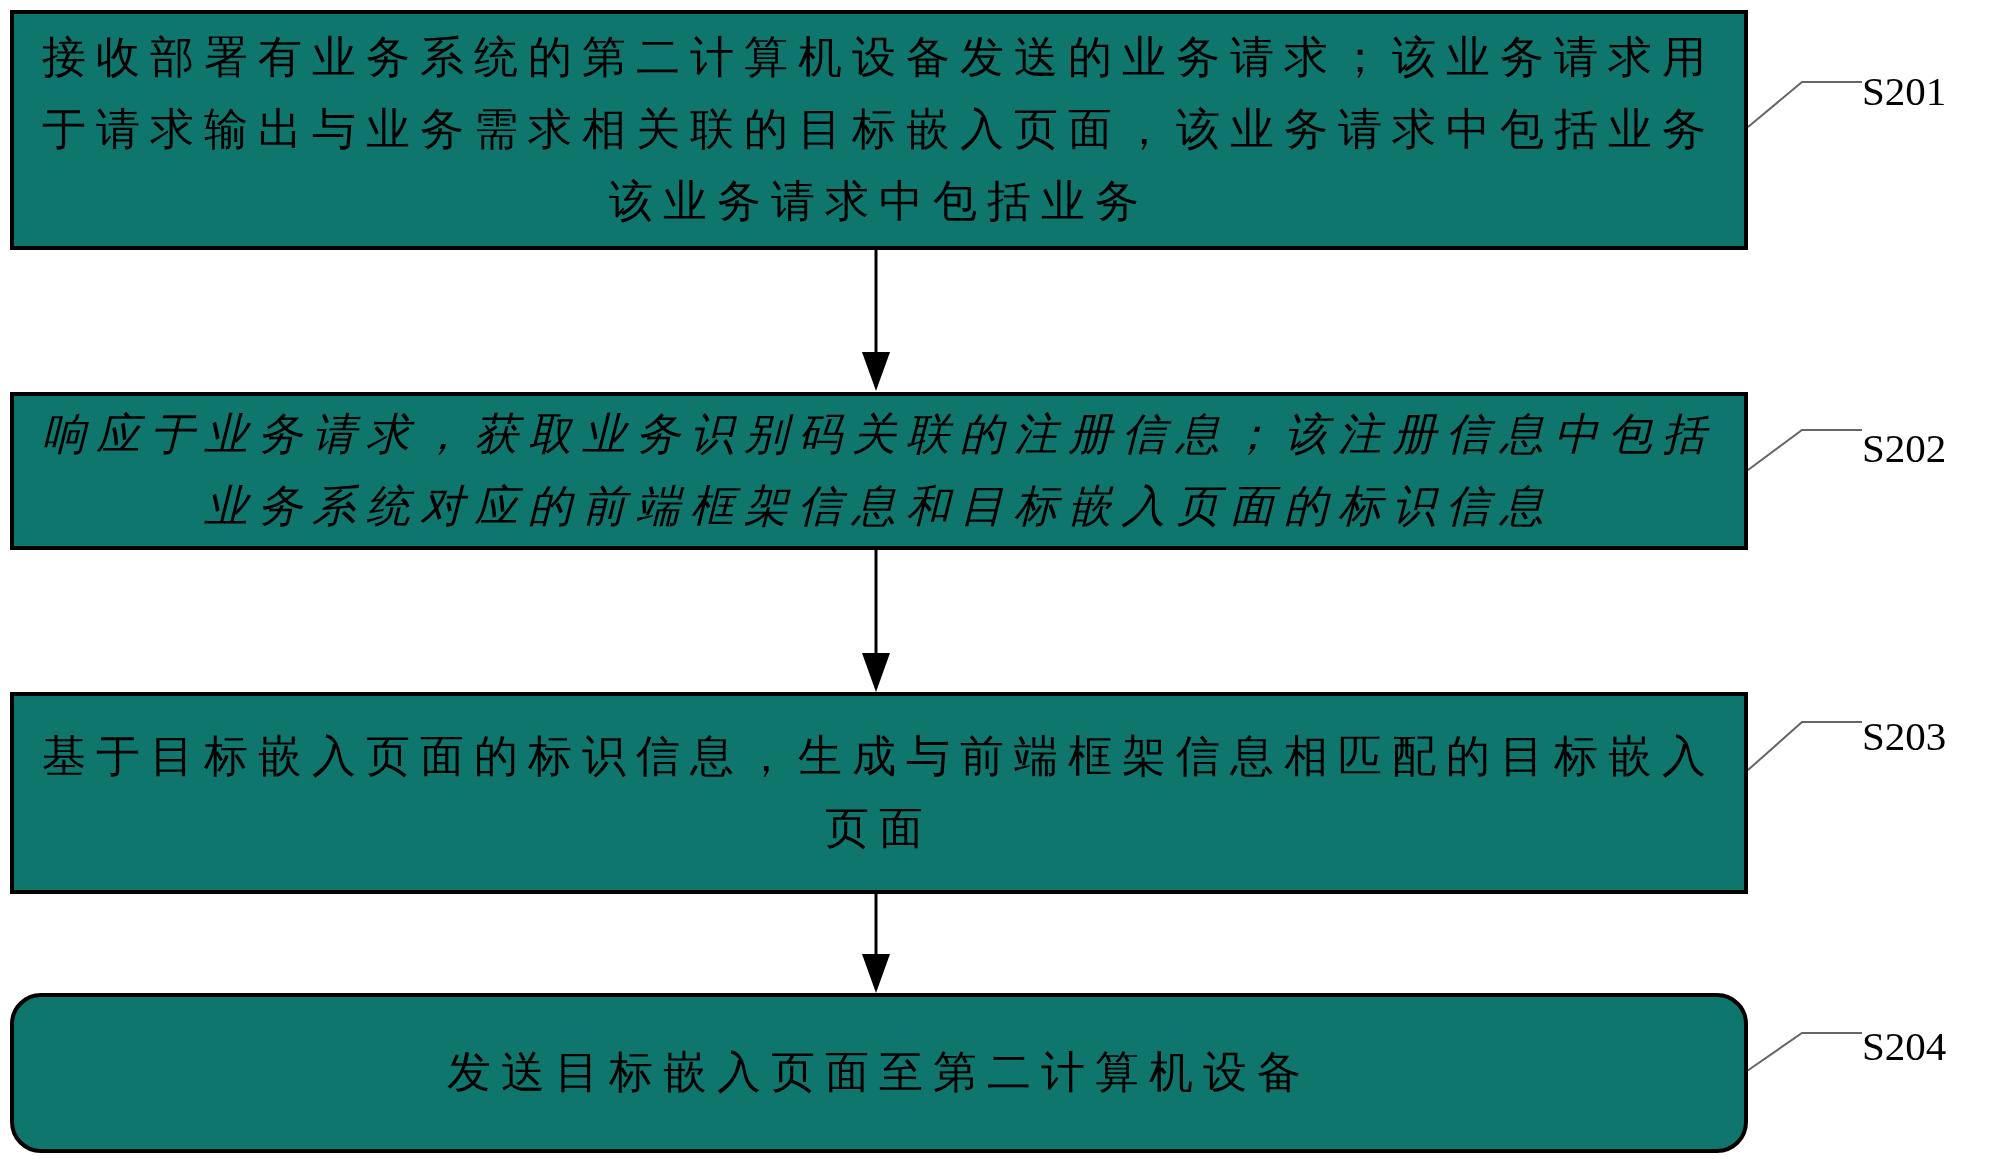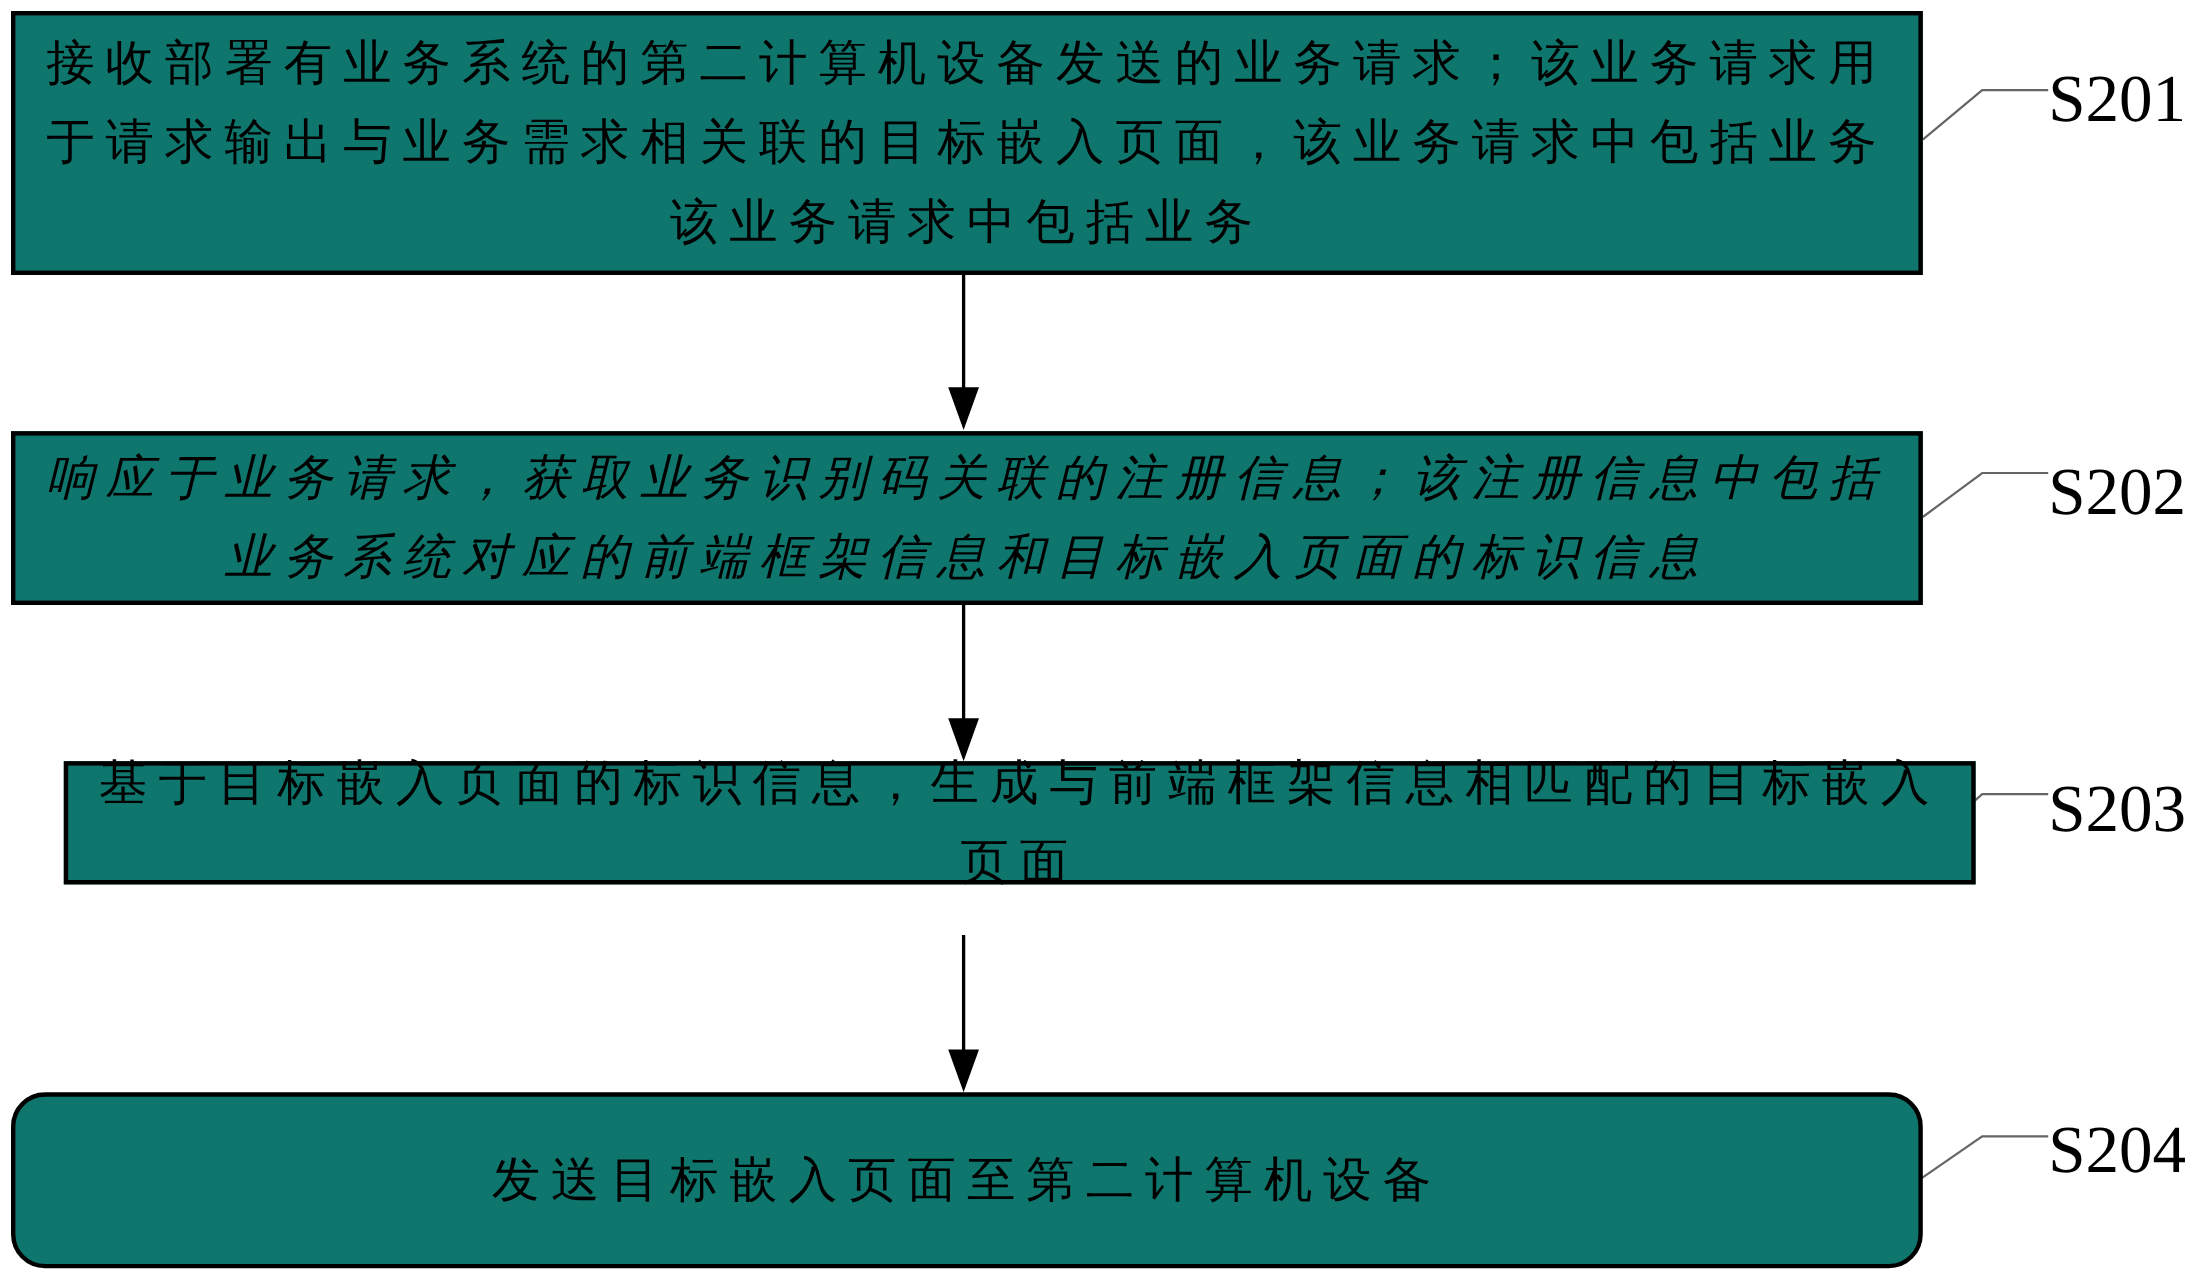--- a/index.html
+++ b/index.html
@@ -35,21 +35,21 @@
     line-height: 72px;
     text-align: center;
     white-space: nowrap;
   }
   .step-label {
     position: absolute;
     left: 1862px;
     width: 130px;
     height: 60px;
     line-height: 60px;
-    font-size: 61px;
+    font-size: 41px;
     text-align: left;
     white-space: nowrap;
   }
   svg.overlay {
     position: absolute;
     left: 0;
     top: 0;
     width: 1995px;
     height: 1159px;
     pointer-events: none;
@@ -87,21 +87,21 @@
     <div class="line">接收部署有业务系统的第二计算机设备发送的业务请求；该业务请求用</div>
     <div class="line">于请求输出与业务需求相关联的目标嵌入页面，该业务请求中包括业务</div>
     <div class="line">该业务请求中包括业务</div>
   </div>
 
   <div class="step-box" style="top:392px; height:158px;font-style:italic;">
     <div class="line">响应于业务请求，获取业务识别码关联的注册信息；该注册信息中包括</div>
     <div class="line">业务系统对应的前端框架信息和目标嵌入页面的标识信息</div>
   </div>
 
-  <div class="step-box" style="top:692px; height:112px;margin-left:48px;">
+  <div class="step-box" style="top:692px; height:202px;">
     <div class="line">基于目标嵌入页面的标识信息，生成与前端框架信息相匹配的目标嵌入</div>
     <div class="line">页面</div>
   </div>
 
   <div class="step-box" style="top:993px; height:160px;border-radius:31px;">
     <div class="line">发送目标嵌入页面至第二计算机设备</div>
   </div>
 
   <div class="step-label" style="top:61px;">S201</div>
   <div class="step-label" style="top:418px;">S202</div>

